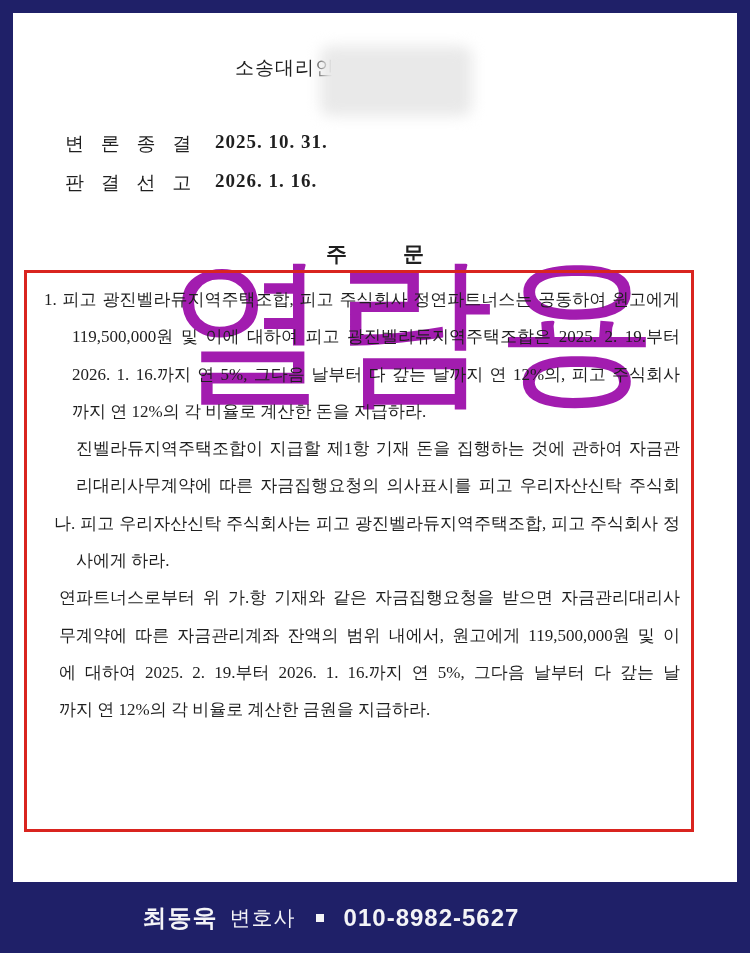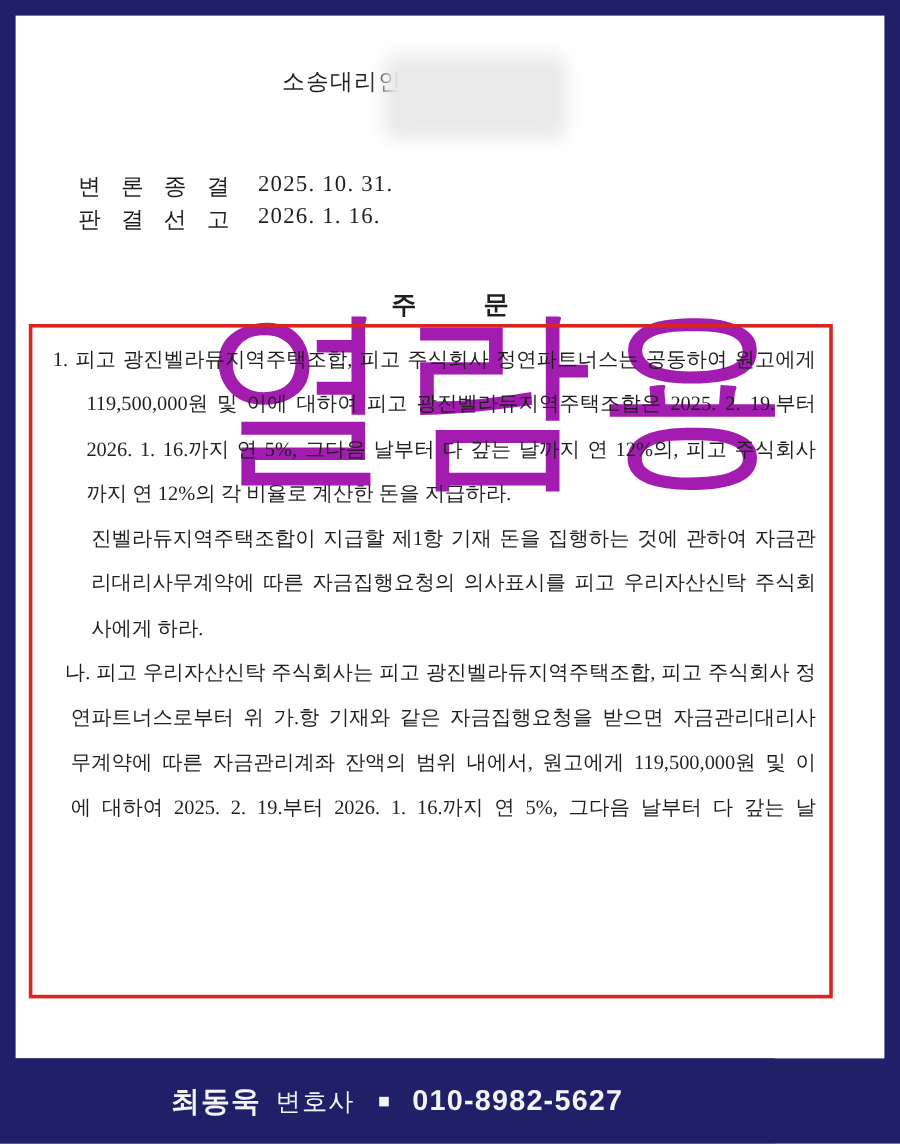--- a/index.html
+++ b/index.html
@@ -30,22 +30,22 @@
   .redaction {
     position: absolute;
     left: 307px; top: 33px;
     width: 152px; height: 70px;
     background: #e9e9e9;
     border-radius: 10px;
     filter: blur(7px);
   }
   .meta-row { position: absolute; left: 52px; font-size: 19px; }
   .meta-row .label { letter-spacing: 6px; }
-  .meta-row .value { position: absolute; left: 150px; top: 0; letter-spacing: 1px; white-space: nowrap; }
-  .row-closing { top: 118px; margin-top: 12px; }
+  .meta-row .value { position: absolute; left: 150px; top: 0; letter-spacing: 1px; white-space: nowrap; font-weight: bold; }
+  .row-closing { top: 118px; }
   .row-sentencing { top: 157px; }
 
   
   .jumun-heading {
     position: absolute;
     left: 0; top: 227px;
     width: 724px;
     display: flex;
     justify-content: center;
     gap: 56px;
@@ -143,26 +143,27 @@
   <div class="watermark">열람용</div>
 
   <div class="order-box">
     <div class="oline just i1f">1. 피고 광진벨라듀지역주택조합, 피고 주식회사 정연파트너스는 공동하여 원고에게</div>
     <div class="oline just i1c">119,500,000원 및 이에 대하여 피고 광진벨라듀지역주택조합은 2025. 2. 19.부터</div>
     <div class="oline just i1c">2026. 1. 16.까지 연 5%, 그다음 날부터 다 갚는 날까지 연 12%의, 피고 주식회사</div>
     <div class="oline i1c">까지 연 12%의 각 비율로 계산한 돈을 지급하라.</div>
 
     <div class="oline just i2c">진벨라듀지역주택조합이 지급할 제1항 기재 돈을 집행하는 것에 관하여 자금관</div>
     <div class="oline just i2c">리대리사무계약에 따른 자금집행요청의 의사표시를 피고 우리자산신탁 주식회</div>
+    <div class="oline just i3f">나. 피고 우리자산신탁 주식회사는 피고 광진벨라듀지역주택조합, 피고 주식회사 정</div>
+
     <div class="oline i2c">사에게 하라.</div>
-
-    <div class="oline just i3f">나. 피고 우리자산신탁 주식회사는 피고 광진벨라듀지역주택조합, 피고 주식회사 정</div>
     <div class="oline just i3c">연파트너스로부터 위 가.항 기재와 같은 자금집행요청을 받으면 자금관리대리사</div>
     <div class="oline just i3c">무계약에 따른 자금관리계좌 잔액의 범위 내에서, 원고에게 119,500,000원 및 이</div>
     <div class="oline just i3c">에 대하여 2025. 2. 19.부터 2026. 1. 16.까지 연 5%, 그다음 날부터 다 갚는 날</div>
+    <div class="oline i3c">까지 연 12%의 각 비율로 계산한 금원을 지급하라.</div>
   </div>
 
 </div>
 
 <div class="footer">
   <span class="name">최동욱</span>
   <span class="title">변호사</span>
   <span class="sq-bullet"></span>
   <span class="phone">010-8982-5627</span>
 </div>

